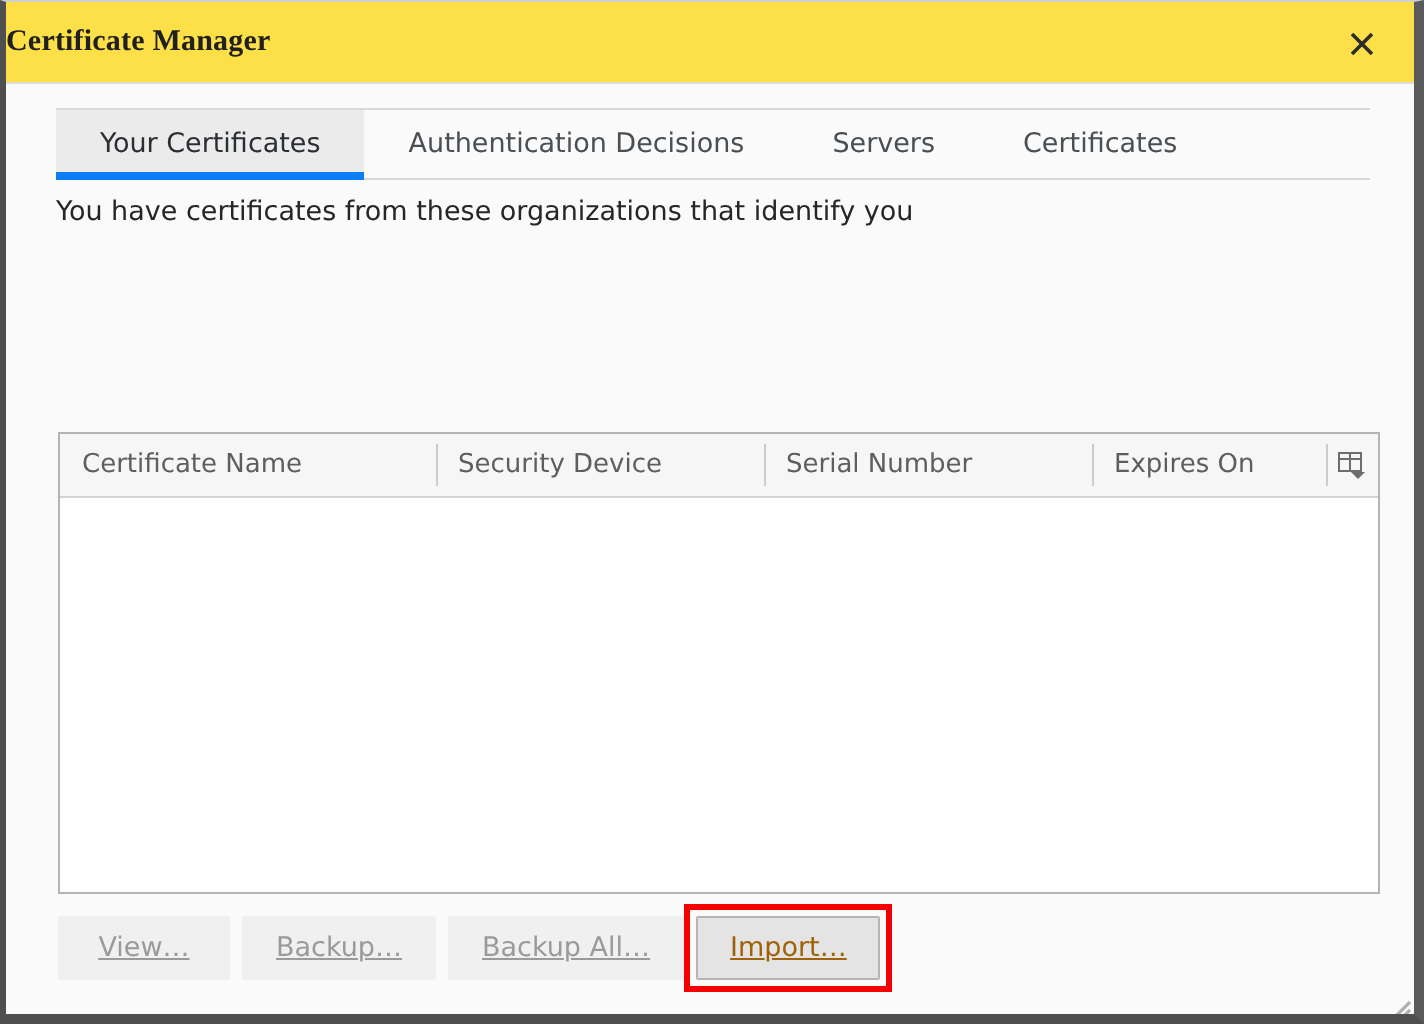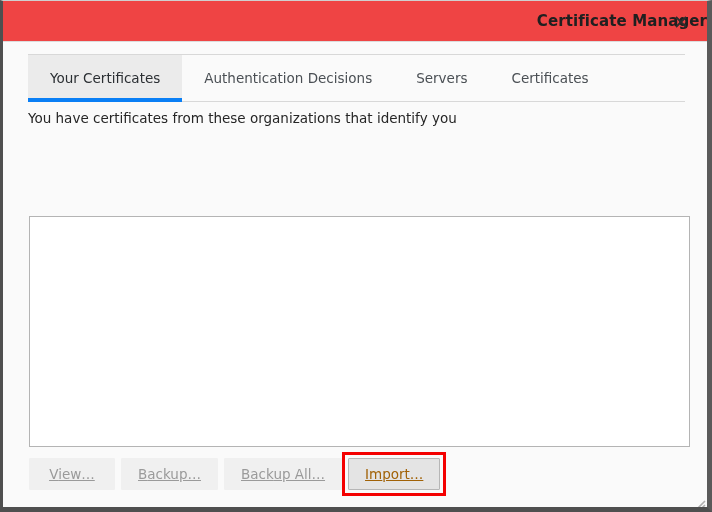--- a/index.html
+++ b/index.html
@@ -22,25 +22,26 @@
     border-right: 5px solid #5a5a5a;
     border-bottom: 5px solid #4f4f4f;
     border-top: 1px solid #cfcfcf;
     overflow: hidden;
   }
 
   
   #titlebar {
     position: relative;
     height: 41px;
-    background: #ef4444;
+    background: #fde047;
     border-bottom: 1px solid #dcdcdc;
     display: flex;
     align-items: center;
-    justify-content: flex-end;
+    justify-content: flex-start;
+    font-family: Liberation Serif, serif;
   }
   #title-text {
     font-size: 15px;
     font-weight: bold;
     color: #202020;
     letter-spacing: .1px;
   }
   #close-btn {
     position: absolute;
     right: 6px;
@@ -59,21 +60,21 @@
     position: relative;
     height: 465px;
     background: #fafafa;
     padding: 0;
   }
 
   
   #tabstrip {
     position: relative;
     margin: 12px 22px 0 25px;
-    height: 48px;
+    height: 36px;
     display: flex;
     align-items: stretch;
     border-top: 1px solid #d8d8d8;
     border-bottom: 1px solid #d8d8d8;
   }
   .tab {
     position: relative;
     display: flex;
     align-items: center;
     justify-content: center;
@@ -271,20 +272,41 @@
         <span>Servers</span>
       </div>
       <div class="tab">
         <span>Certificates</span>
       </div>
     </div>
 
     <div id="description">You have certificates from these organizations that identify you</div>
 
     <div id="cert-list">
+      <div id="cert-header">
+        <div class="col col-0">
+          <span>Certificate Name</span>
+        </div>
+        <div class="col col-1">
+          <span>Security Device</span>
+        </div>
+        <div class="col col-2">
+          <span>Serial Number</span>
+        </div>
+        <div class="col col-3">
+          <span>Expires On</span>
+        </div>
+        <div id="col-picker">
+          <svg width="14" height="14" viewBox="0 0 14 14" aria-hidden="true">
+            <rect x="0.5" y="0.5" width="11" height="9" fill="none" stroke="#6d6d6d" stroke-width="1"></rect>
+            <path d="M0.5 3.5 H11.5 M6 0.5 V9.5" stroke="#6d6d6d" stroke-width="1" fill="none"></path>
+            <path d="M6.5 10 H13.5 L10 13.5 Z" fill="#6d6d6d"></path>
+          </svg>
+        </div>
+      </div>
       <div id="cert-body"></div>
     </div>
 
     <div id="action-row">
       <div class="abtn">
         <span><u>V</u>iew…</span>
       </div>
       <div class="abtn">
         <span><u>B</u>ackup…</span>
       </div>

